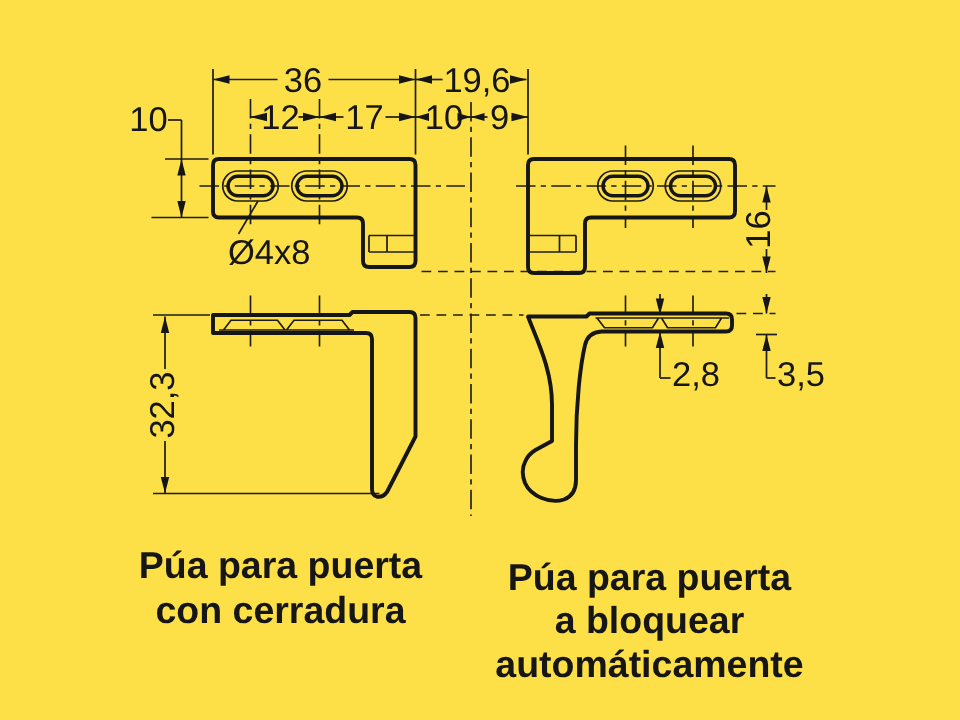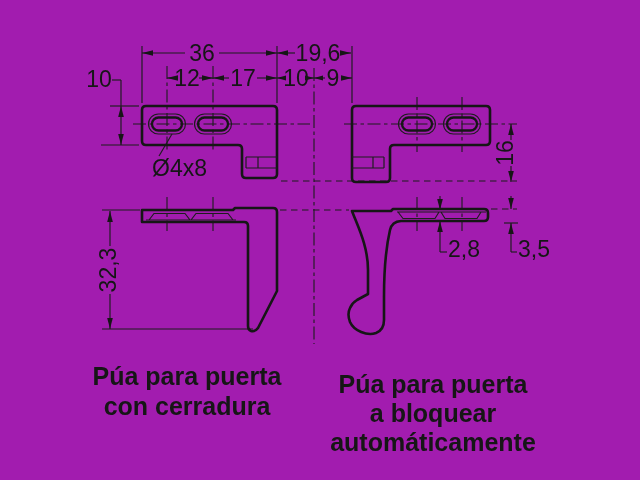--- a/index.html
+++ b/index.html
@@ -1,16 +1,16 @@
 <!DOCTYPE html>
 <html><head>
 <meta charset="utf-8">
 <style>
   html,body{margin:0;padding:0;background:#ffffff;}
-  .stage{position:relative;width:640px;height:480px;background:#a21caf;overflow:hidden;
+  .stage{position:relative;width:640px;height:480px;background:#fde047;overflow:hidden;
          font-family:"Liberation Sans", sans-serif;}
   svg text{fill:#161616;}
   .dimtxt{font-size:23px;font-family:"Liberation Sans",sans-serif;}
   .captxt{font-size:25px;font-weight:bold;font-family:"Liberation Sans",sans-serif;}
   .thick{stroke:#161616;stroke-width:2.6;fill:none;stroke-linejoin:round;stroke-linecap:round;}
   .thin{stroke:#1d1d1d;stroke-width:1.15;fill:none;}
   .cline{stroke:#1d1d1d;stroke-width:1.1;fill:none;stroke-dasharray:13 3.5 3.5 3.5;}
   .dline{stroke:#1d1d1d;stroke-width:1.1;fill:none;stroke-dasharray:6.5 4.5;}
   .arr{fill:#161616;stroke:none;}
 </style>

